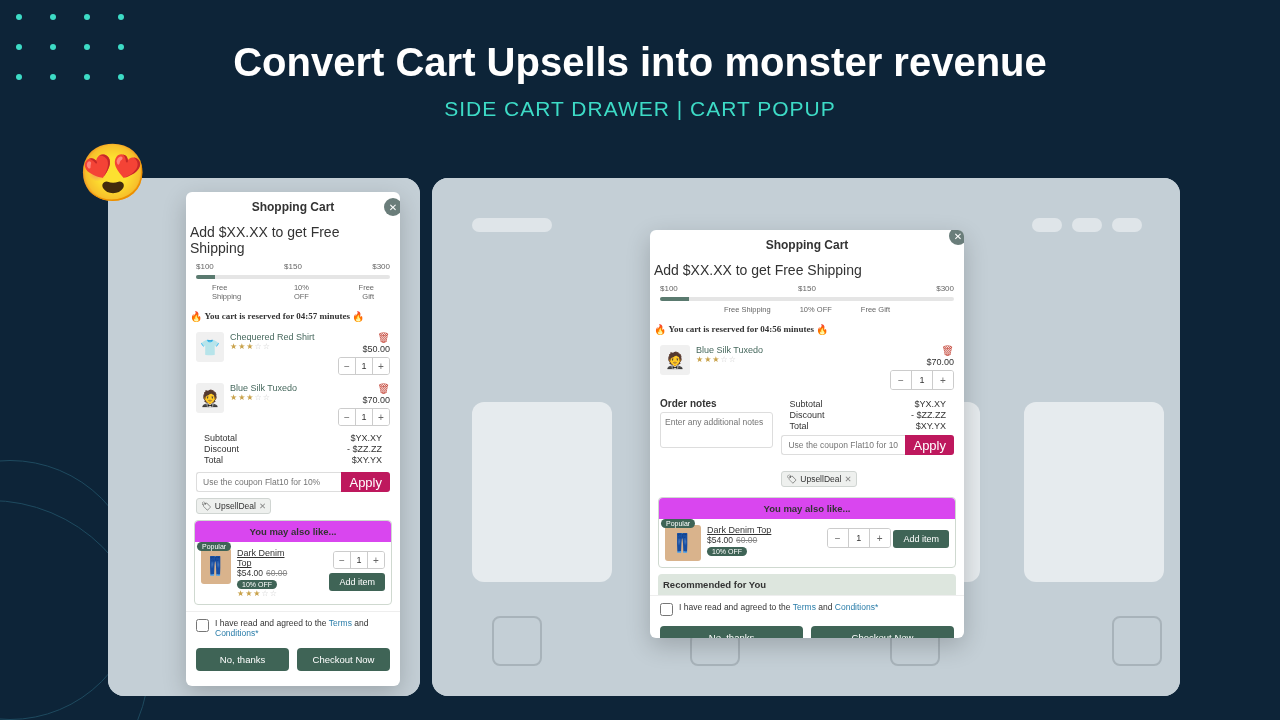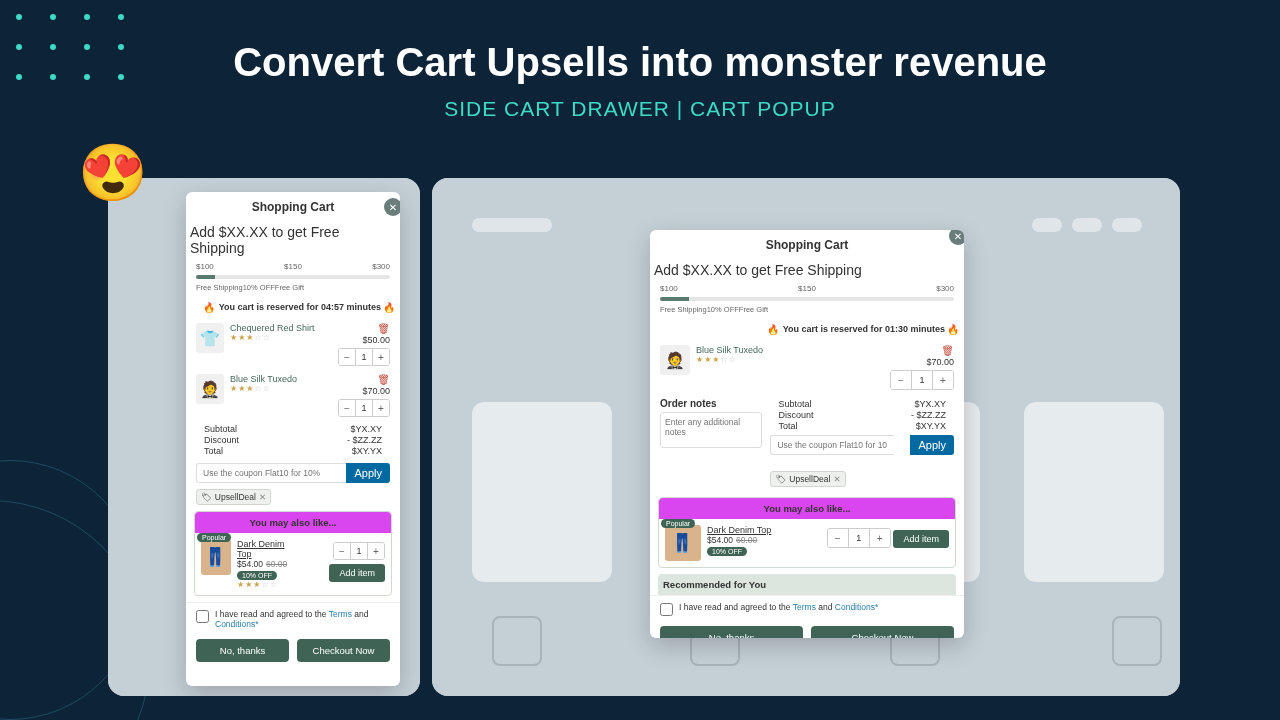--- a/index.html
+++ b/index.html
@@ -47,26 +47,26 @@
   .panel.left .close-x { right: -2px; top: 6px; }
   .panel.right .close-x { right: -3px; top: -3px; }
 
   .ship-msg { text-align: left; font-size: 14px; padding: 2px 4px 6px; }
   .tiers { display: flex; justify-content: space-between; font-size: 8px; padding: 0 10px; color: #666; }
   .tiers span { flex: 1; text-align: center; }
   .tiers span:first-child { text-align: left; }
   .tiers span:last-child { text-align: right; }
   .bar { height: 4px; background: #e5e5e5; border-radius: 2px; margin: 4px 10px 2px; position: relative; overflow: hidden; }
   .bar .fill { position: absolute; left: 0; top: 0; bottom: 0; width: 10%; background: #5a7a6f; }
-  .tier-labels { display: flex; justify-content: flex-start; font-size: 7.5px; padding: 2px 10px 4px; color: #666; }
+  .tier-labels { display: flex; justify-content: center; font-size: 7.5px; padding: 2px 26px 4px; color: #666; gap: 29px; }
   .tier-labels span:first-child { text-align: left; }
   .tier-labels span:nth-child(2) { text-align: center; }
   .tier-labels span:last-child { text-align: right; }
 
-  .reserve { text-align: right; font-weight: 700; font-size: 9px; padding: 6px 4px; }
+  .reserve { text-align: left; font-weight: 700; font-size: 9px; padding: 6px 4px; font-family: Liberation Serif, serif; }
   .reserve .fire { font-size: 10px; vertical-align: middle; }
 
   .item { display: flex; padding: 4px 10px; align-items: flex-start; position: relative; }
   .thumb { width: 28px; height: 30px; border-radius: 3px; margin-right: 6px; display: flex; align-items: center; justify-content: center; font-size: 16px; background: #f0f0f0; }
   .item-info { flex: 1; }
   .item-name { font-size: 9px; color: #47695e; }
   .stars { color: #c9a24b; font-size: 8px; letter-spacing: 1px; }
   .stars .empty { color: #ccc; }
   .item-right { text-align: right; min-width: 54px; }
   .trash { color: #c0392b; font-size: 10px; cursor: pointer; }
@@ -77,21 +77,21 @@
 
   .notes-row { padding: 6px 10px 2px; font-size: 9px; }
   .notes-row .chev { font-size: 8px; margin-left: 2px; }
   .panel.right .notes-flex { display: flex; padding: 4px 10px; gap: 8px; }
   .panel.right .notes-col { flex: 1; }
   .notes-ta { width: 100%; border: 1px solid #ddd; border-radius: 3px; font-size: 8.5px; padding: 4px; height: 36px; resize: none; font-family: inherit; color: #888; }
   .totals { padding: 2px 10px; font-size: 9px; }
   .totals .row { display: flex; justify-content: space-between; margin: 1px 8px; }
   .coupon { display: flex; margin: 4px 10px; }
   .coupon input { flex: 1; border: 1px solid #ddd; border-right: none; border-radius: 3px 0 0 3px; font-size: 8.5px; padding: 4px 6px; font-family: inherit; }
-  .coupon .apply { background: #0369a1; color: #fff; border: none; padding: 0 8px; font-size: 11px; border-radius: 0 3px 3px 0; cursor: pointer; }
+  .coupon .apply { background: #be185d; color: #fff; border: none; padding: 0 8px; font-size: 13px; border-radius: 0 3px 3px 0; cursor: pointer; }
   .deal { margin: 6px 10px; }
   .chip { display: inline-flex; align-items: center; background: #eef0ee; border: 1px solid #d0d5d2; border-radius: 3px; font-size: 8.5px; padding: 2px 4px; gap: 3px; }
   .chip .x { cursor: pointer; color: #888; }
 
   .upsell { border: 1px solid #cfd9d0; border-radius: 4px; margin: 6px 8px; background: #fff; }
   .upsell-head { background: #d946ef; text-align: center; font-size: 9.5px; font-weight: 700; padding: 5px; border-radius: 4px 4px 0 0; }
   .upsell-body { display: flex; padding: 6px; gap: 6px; align-items: flex-start; }
   .upsell .thumb2 { width: 36px; height: 36px; border-radius: 3px; position: relative; background: #d9b38c; display:flex; align-items:center; justify-content:center; font-size:18px; }
   .badge-pop { position: absolute; top: -6px; left: -4px; background: #3f6456; color: #fff; font-size: 7px; padding: 1px 5px; border-radius: 7px; }
   .upsell .info2 { flex: 1; }
@@ -284,21 +284,21 @@
     <div class="bar">
         <div class="fill"></div>
       </div>
     <div class="tier-labels">
       <span>Free Shipping</span>
         <span>10% OFF</span>
         <span>Free Gift</span>
     </div>
     <div class="reserve">
       <span class="fire">🔥</span>
-      <span>You cart is reserved for 01:30 minutes</span>
+      <span>You cart is reserved for 04:56 minutes</span>
       <span class="fire">🔥</span>
     </div>
 
     <div class="item">
       <div class="thumb">🤵</div>
       <div class="item-info">
         <div class="item-name">Blue Silk Tuxedo</div>
         <div class="stars">★★★<span class="empty">☆☆</span></div>
       </div>
       <div class="item-right">
@@ -325,21 +325,21 @@
             </div>
           <div class="row">
               <span>Discount</span>
               <span>- $ZZ.ZZ</span>
             </div>
           <div class="row">
               <span>Total</span>
               <span>$XY.YX</span>
             </div>
         </div>
-        <div class="coupon" style="margin:4px 0 16px;gap:16px;">
+        <div class="coupon" style="margin:4px 0 16px;">
           <input placeholder="Use the coupon Flat10 for 10" style="">
           <button class="apply">Apply</button>
         </div>
         <div class="deal" style="margin:6px 0 0;">
           <span class="chip">🏷 <span>UpsellDeal</span> <span class="x">✕</span></span>
         </div>
       </div>
     </div>
 
     <div class="upsell">

